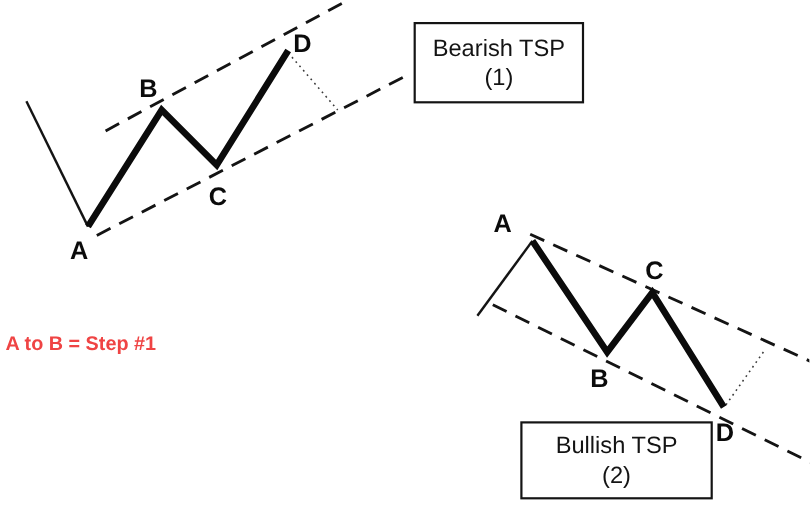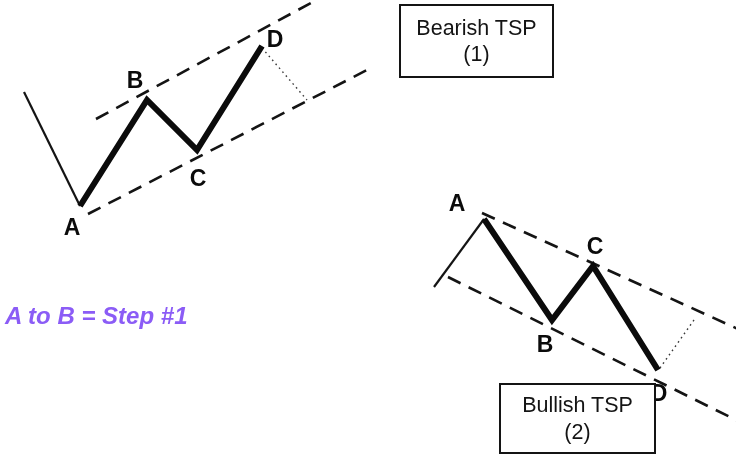--- a/index.html
+++ b/index.html
@@ -33,30 +33,29 @@
     background: #ffffff;
     display: flex;
     flex-direction: column;
     align-items: center;
     justify-content: center;
     text-align: center;
     font-size: 21.5px;
     line-height: 1.22;
     color: #141414;
   }
-  #bearish-box { left: 376px; top: 4px;   width: 155px; height: 74px; margin-left: 23px; }
-  #bullish-box { left: 473px; top: 383px; width: 157px; height: 71px; margin-left: 26px; }
+  #bearish-box { left: 376px; top: 20px;   width: 155px; height: 74px; }
+  #bullish-box { left: 473px; top: 383px; width: 175px; height: 71px; }
 
   .legend-line {
     position: absolute;
     font-weight: 700;
-    font-size: 24px;
-    color: #8b5cf6;
+    font-size: 18px;
+    color: #ef4444;
     white-space: nowrap;
-    font-style: italic;
   }
   #legend-step1 { left: 5px; top: 302px; }
   #legend-step2 { left: 3px; top: 352px; }
 </style>
 </head>
 <body>
 
 <div class="stage">
 
   <svg class="layer" width="736" height="460" viewBox="0 0 736 460">

